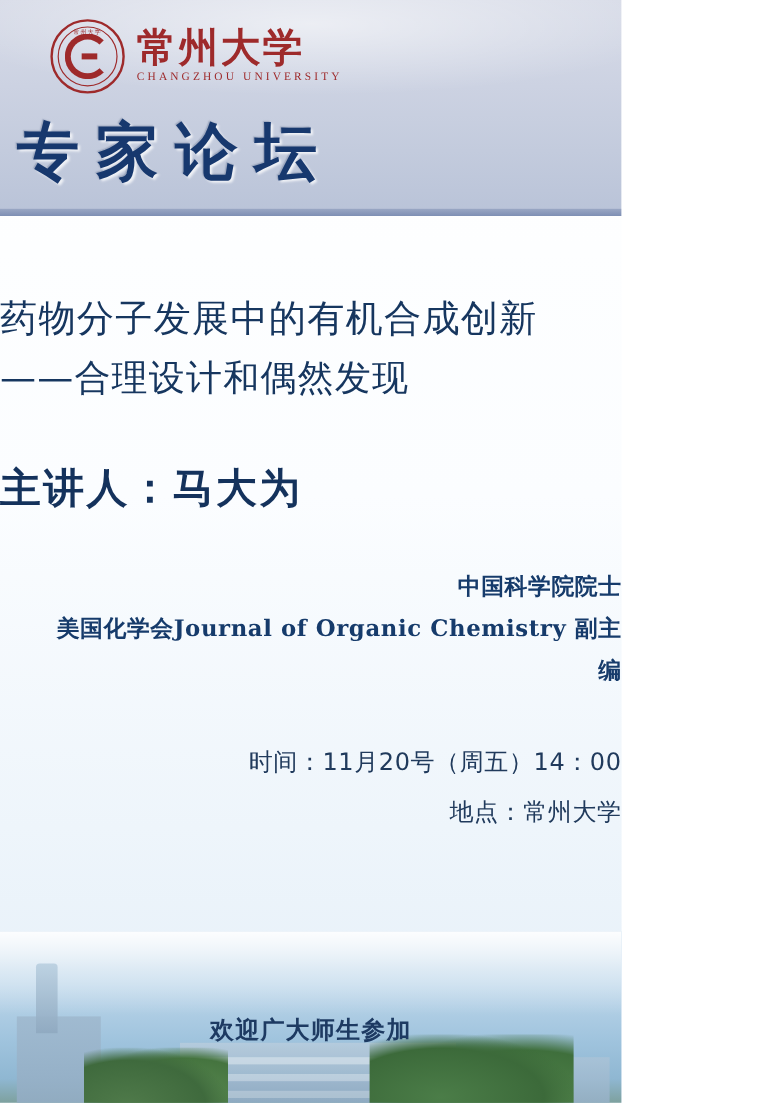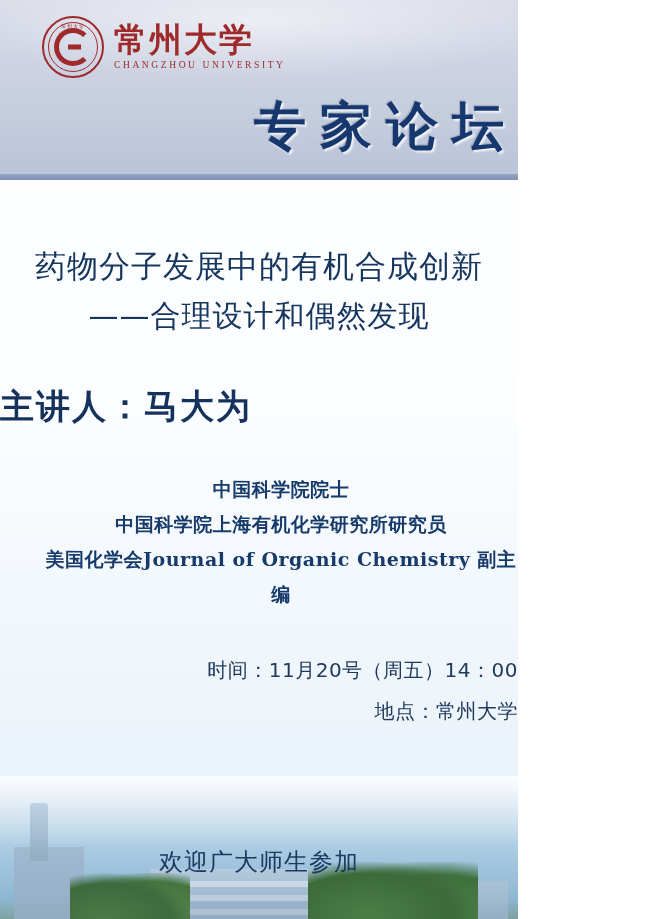--- a/index.html
+++ b/index.html
@@ -119,39 +119,39 @@
     color: #9e2a2b;
     letter-spacing: 2.6px;
     white-space: nowrap;
   }
 
   
   .banner-title {
     position: absolute;
     left: 0; right: 0;
     top: 92px;
-    text-align: right;
+    text-align: left;
     font-family: "DejaVu Serif", "Liberation Serif", serif;
     font-size: 52px;
     font-weight: bold;
     color: #17386e;
     letter-spacing: 14px;
     text-indent: 14px;
     text-shadow: 2px 2px 2px rgba(255,255,255,0.75), -1px -1px 1px rgba(40,60,100,0.25);
   }
 
   
   .body-area {
     position: relative;
     height: 739px;
   }
 
   .topic {
     margin-top: 62px;
-    text-align: center;
+    text-align: left;
     font-family: "DejaVu Sans", "Liberation Sans", sans-serif;
     color: #16365f;
     font-size: 31px;
     line-height: 1.6;
     letter-spacing: 1px;
   }
   .topic .line2 {
     font-size: 30px;
   }
 
@@ -159,21 +159,21 @@
     margin-top: 44px;
     font-family: "DejaVu Sans", "Liberation Sans", sans-serif;
     font-size: 34px;
     font-weight: bold;
     color: #14325c;
     letter-spacing: 2px;
   }
 
   .credentials {
     margin-top: 42px;
-    text-align: center;
+    text-align: right;
     color: #163b6b;
     font-family: "DejaVu Serif", "Liberation Serif", serif;
     font-weight: bold;
     font-size: 19px;
     line-height: 1.85;
     letter-spacing: 0.5px;
     padding-left: 44px;
   }
 
   .logistics {
@@ -184,24 +184,25 @@
     line-height: 2.05;
     letter-spacing: 0.5px;
   }
 
   .welcome {
     position: absolute;
     left: 0; right: 0;
     top: 597px;
     text-align: center;
     color: #1d3a62;
-    font-size: 24px;
+    font-size: 20px;
     line-height: 1.95;
     letter-spacing: 1px;
     z-index: 4;
+    font-weight: bold;
   }
 
   
   .photo {
     position: absolute;
     left: 0; right: 0;
     bottom: 0;
     height: 205px;
     z-index: 1;
     overflow: hidden;
@@ -307,21 +308,20 @@
 
     <div class="topic">
       <div class="line1">药物分子发展中的有机合成创新</div>
       <div class="line2">——合理设计和偶然发现</div>
     </div>
 
     <div class="speaker">主讲人：马大为</div>
 
     <div class="credentials">
       <div class="c1">中国科学院院士</div>
-      <div class="c2">中国科学院上海有机化学研究所研究员</div>
       <div class="c3">美国化学会Journal of Organic Chemistry 副主编</div>
     </div>
 
     <div class="logistics">
       <div>时间：11月20号（周五）14：00</div>
       <div>地点：常州大学</div>
     </div>
 
     <div class="welcome">
       <div>欢迎广大师生参加</div>

